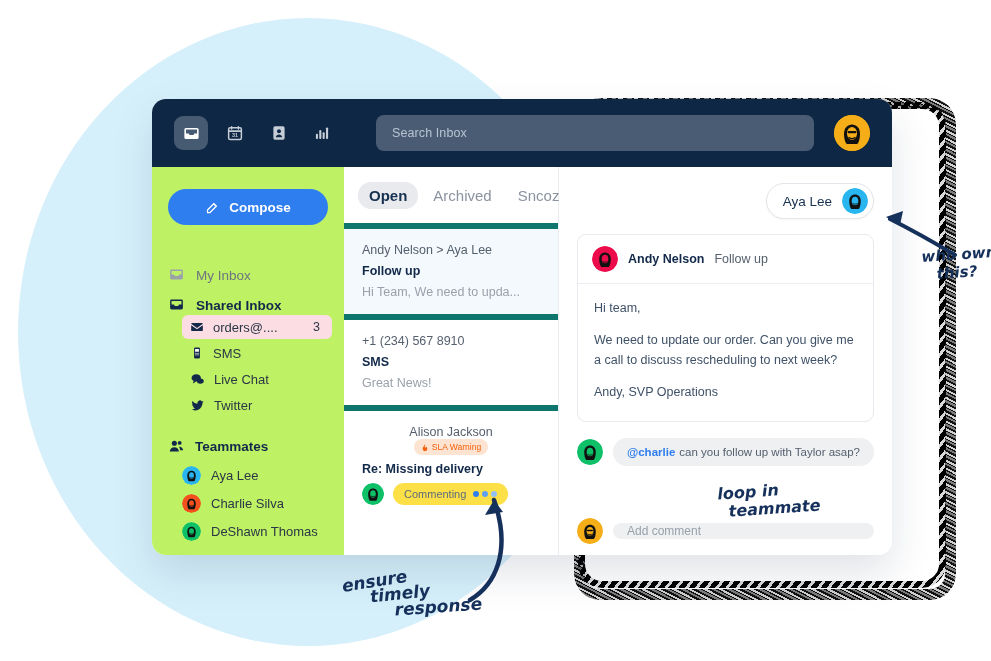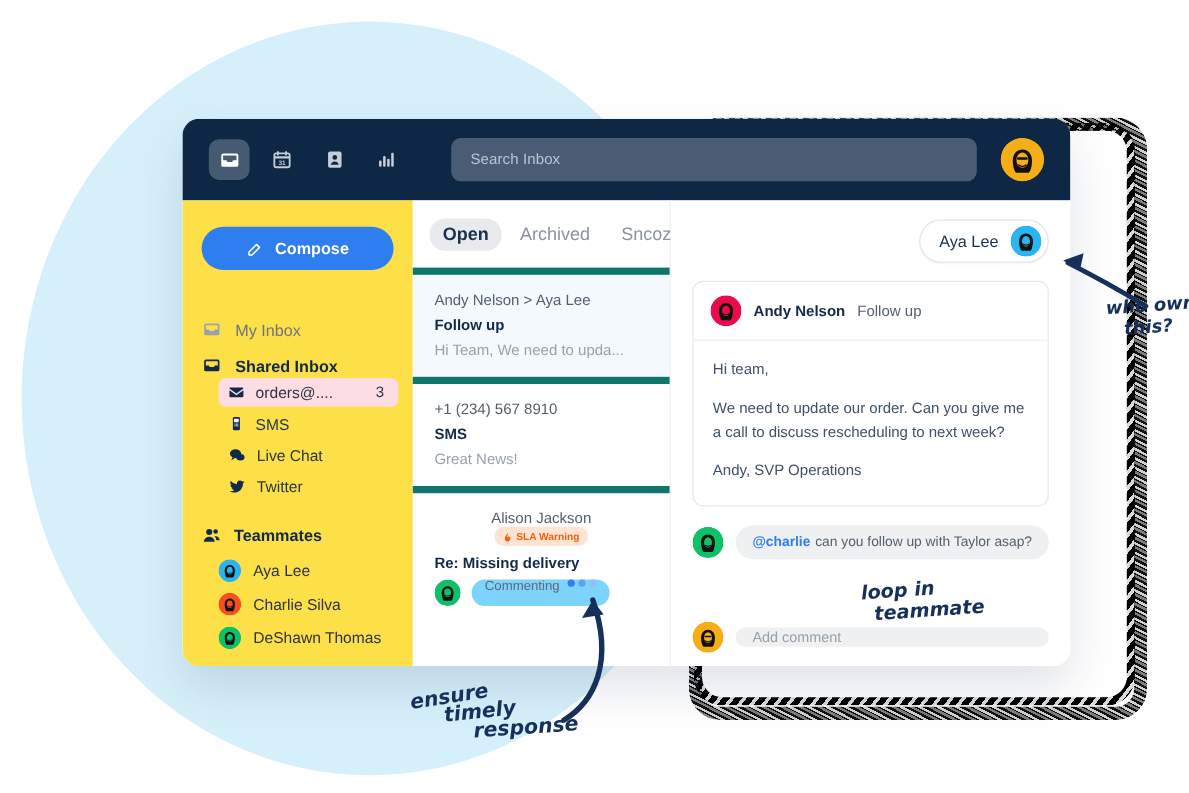--- a/index.html
+++ b/index.html
@@ -54,21 +54,21 @@
   }
   #search-placeholder{color:#b9c4d2;font-size:12.5px;letter-spacing:.1px;}
   #topbar-avatar{
     width:36px;height:36px;border-radius:50%;background:#f5ad18;flex:0 0 auto;
     display:flex;align-items:center;justify-content:center;overflow:hidden;
   }
   
   #window-body{display:flex;height:388px;}
   
   #sidebar{
-    width:192px;background:#fde047;box-sizing:border-box;padding:22px 0 0 0;
+    width:192px;background:#bef264;box-sizing:border-box;padding:22px 0 0 0;
     flex:0 0 auto;
   }
   #compose-btn{
     margin:0 16px 28px 16px;height:36px;background:#2f7ef0;border-radius:20px;
     display:flex;align-items:center;justify-content:center;gap:9px;
     color:#fff;font-size:13.5px;font-weight:bold;cursor:pointer;
   }
   .side-row{
     display:flex;align-items:flex-end;gap:11px;padding:0 16px;height:30px;
     font-size:13.5px;color:#6d7480;
@@ -99,26 +99,26 @@
   .conv-tab.active{background:#e8eaed;color:#16304f;font-weight:bold;}
   .conv-item{
     padding:14px 18px 15px 18px;border-top:6px solid #0f766e;box-sizing:border-box;
   }
   .conv-item.selected{background:#f3f9fc;}
   .conv-from{font-size:12.5px;color:#55606e;margin-bottom:7px;}
   .conv-subject{font-size:12.5px;color:#12294a;font-weight:bold;margin-bottom:7px;}
   .conv-preview{font-size:12.5px;color:#9aa1ab;}
   .conv-head-row{display:flex;align-items:center;justify-content:space-between;margin-bottom:7px;flex-direction:column;}
   .sla-badge{
-    background:#fde3d2;color:#f2600c;font-size:8.5px;font-weight:bold;
+    background:#fde3d2;color:#f2600c;font-size:8.5px;font-weight:normal;
     padding:3px 7px;border-radius:9px;display:flex;align-items:flex-end;gap:3px;
   }
   .commenting-row{display:flex;align-items:center;gap:9px;margin-top:4px;}
   .commenting-pill{
-    background:#7dd3fc;border-radius:13px;height:22px;display:flex;
+    background:#fde047;border-radius:13px;height:22px;display:flex;align-items:center;
     gap:7px;padding:0 11px;
   }
   .commenting-pill span{font-size:11px;color:#5d6b7c;}
   .dots{display:flex;gap:3px;}
   .dots i{width:6px;height:6px;border-radius:50%;display:block;}
   
   #msg-panel{flex:1;background:#fff;box-sizing:border-box;padding:16px 18px 0 18px;position:relative;}
   #assignee-row{display:flex;justify-content:flex-end;}
   #assignee-pill{
     display:flex;align-items:center;gap:10px;border:1px solid #e2e5e9;

